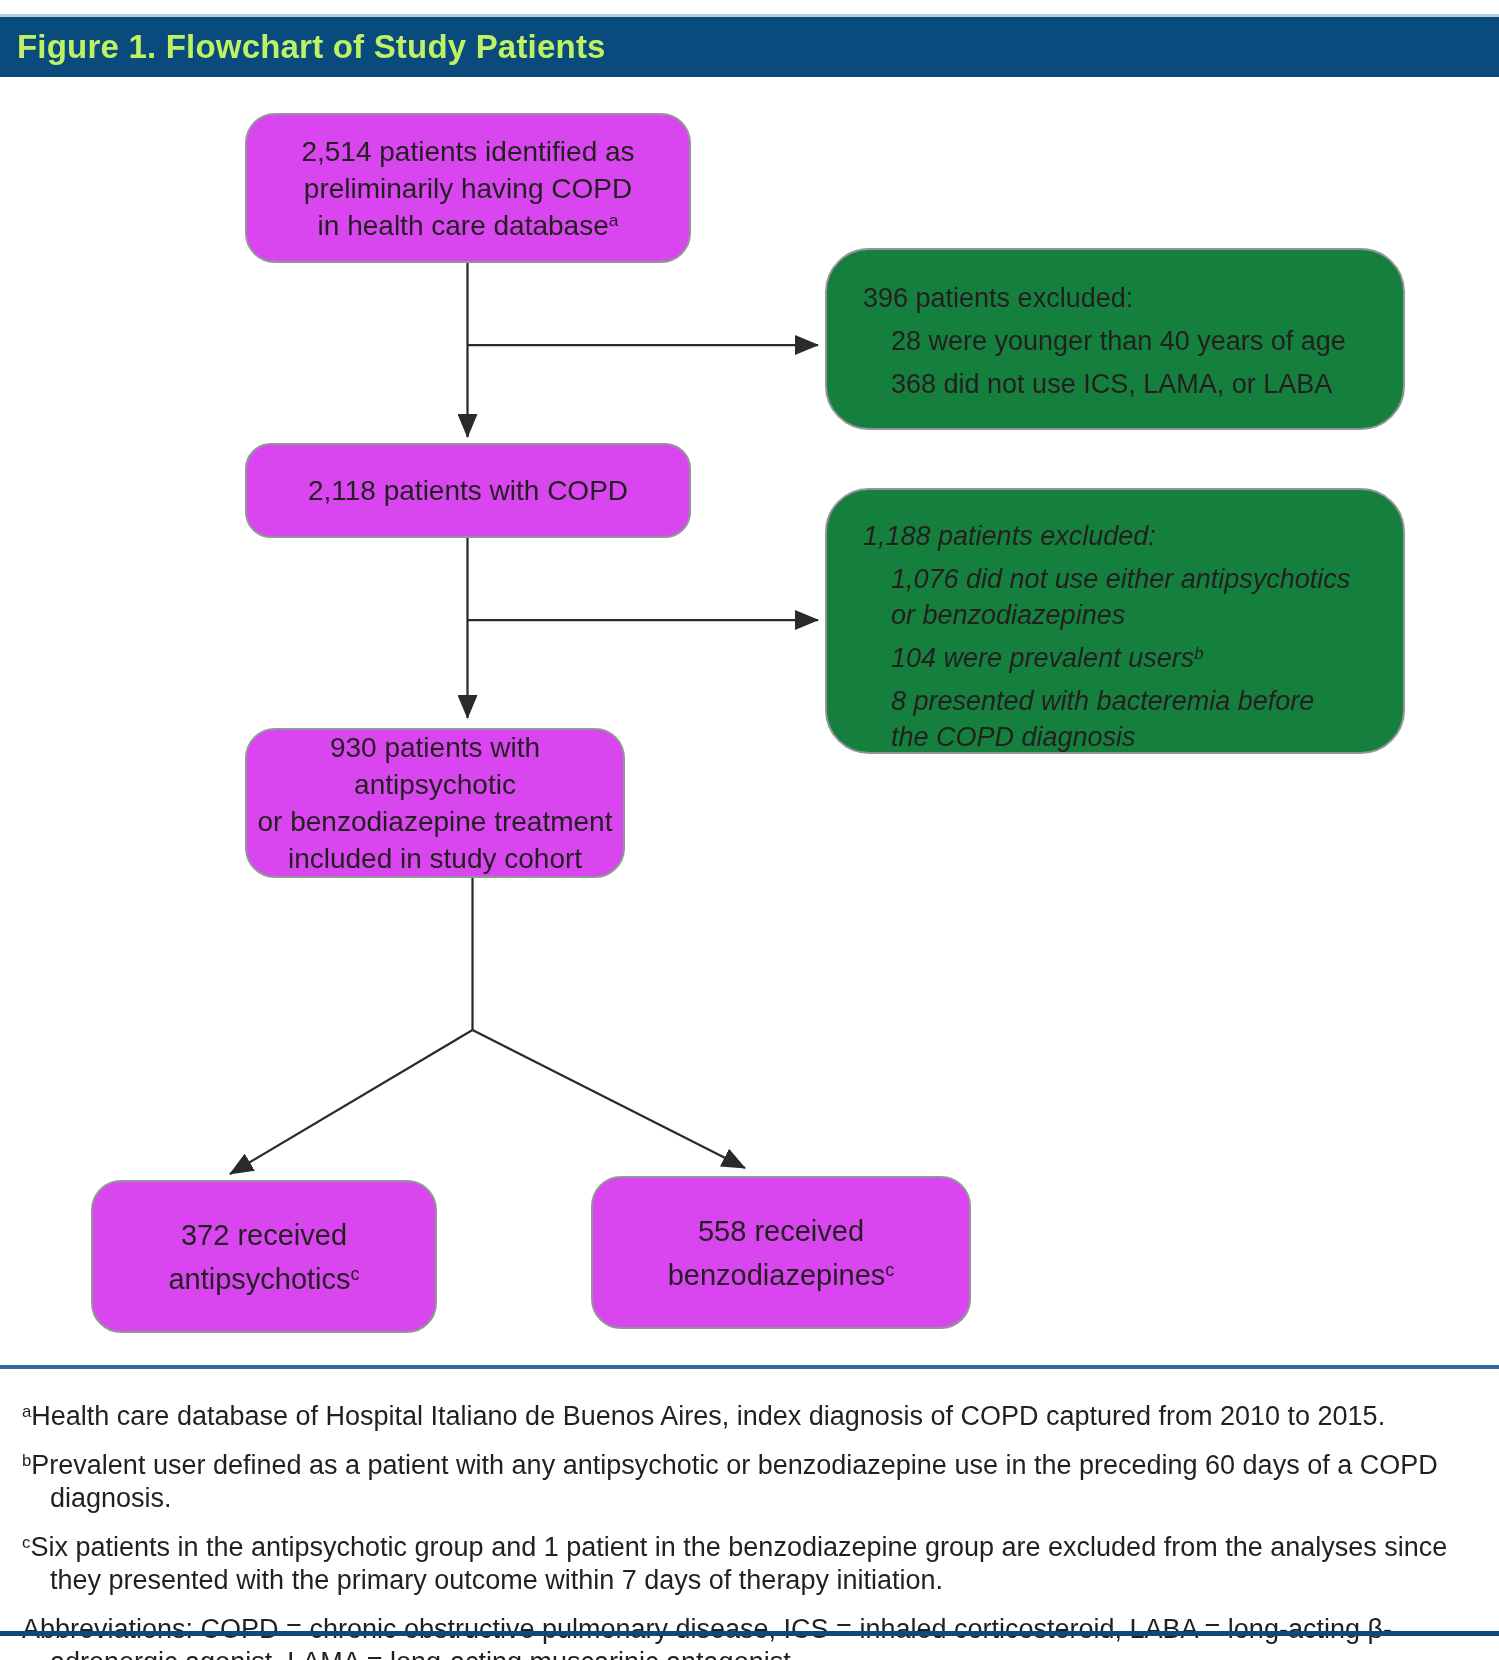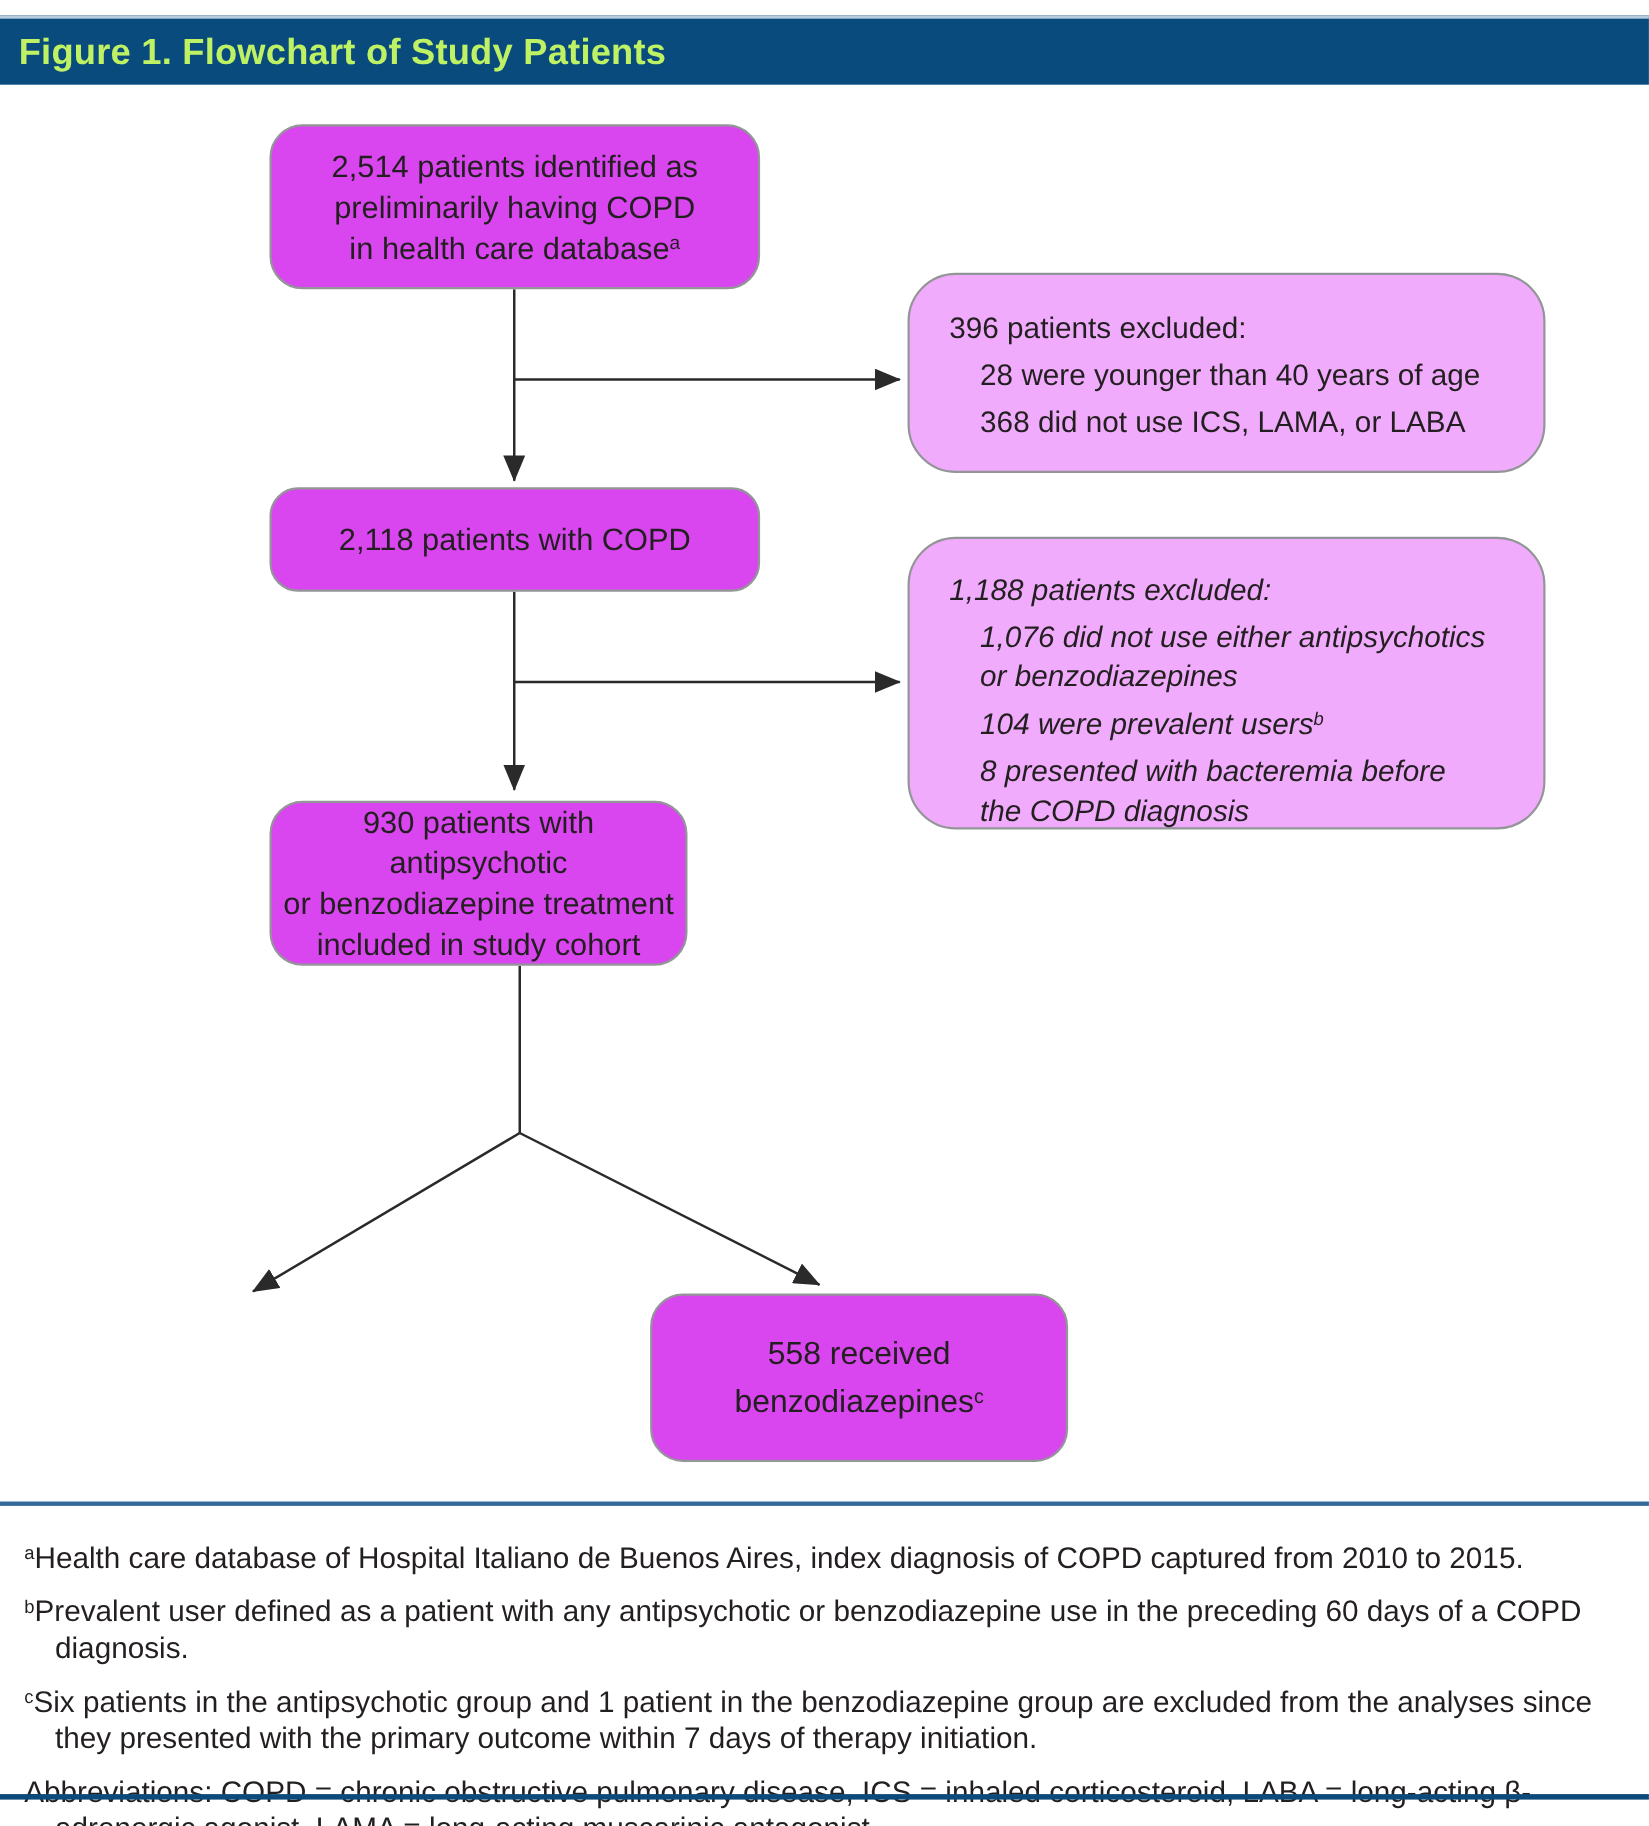--- a/index.html
+++ b/index.html
@@ -22,21 +22,21 @@
     border:2px solid #939598;display:flex;align-items:center;justify-content:center;
     text-align:center;font-size:28px;line-height:37px;
   }
   .fbox .pre{white-space:pre-line;}
   #box1{left:245px;top:113px;width:446px;height:150px;border-radius:30px;}
   #box2{left:245px;top:443px;width:446px;height:95px;border-radius:26px;}
   #box3{left:245px;top:728px;width:380px;height:150px;border-radius:30px;}
   #box4{left:91px;top:1180px;width:346px;height:153px;border-radius:30px;font-size:29px;line-height:44px;}
   #box5{left:591px;top:1176px;width:380px;height:153px;border-radius:30px;font-size:29px;line-height:44px;}
   .ebox{
-    position:absolute;box-sizing:border-box;background:#f0abfc;
+    position:absolute;box-sizing:border-box;background:#15803d;
     border:2px solid #939598;border-radius:44px;
     font-size:27px;line-height:36px;text-align:left;
   }
   #excl1{left:825px;top:248px;width:580px;height:182px;padding:30px 14px 0 36px;}
   #excl2{left:825px;top:488px;width:580px;height:266px;padding:28px 14px 0 36px;font-style:italic;}
   .ebox-item{margin-left:28px;margin-top:7px;white-space:pre-line;}
   sup{font-size:62%;vertical-align:baseline;position:relative;top:-0.5em;line-height:0;}
   .rule{position:absolute;left:0;width:100%;}
   #ruleTop{top:1365px;height:4px;background:#33689b;}
   #ruleBottom{top:1631px;height:5px;background:#0c4a7b;}
@@ -94,20 +94,24 @@
     <div class="ebox-item"><span>8 presented with bacteremia before
 the COPD diagnosis</span><sup></sup></div>
   </div>
 
   <div class="fbox" id="box3">
     <div><span class="pre">930 patients with antipsychotic
 or benzodiazepine treatment
 included in study cohort</span><sup></sup></div>
   </div>
 
+  <div class="fbox" id="box4">
+    <div><span class="pre">372 received
+antipsychotics</span><sup>c</sup></div>
+  </div>
 
   <div class="fbox" id="box5">
     <div><span class="pre">558 received
 benzodiazepines</span><sup>c</sup></div>
   </div>
 
   <div class="rule" id="ruleTop"></div>
 
   <div class="footnotes">
     <p><sup>a</sup><span>Health care database of Hospital Italiano de Buenos Aires, index diagnosis of COPD captured from 2010 to 2015.</span></p>

